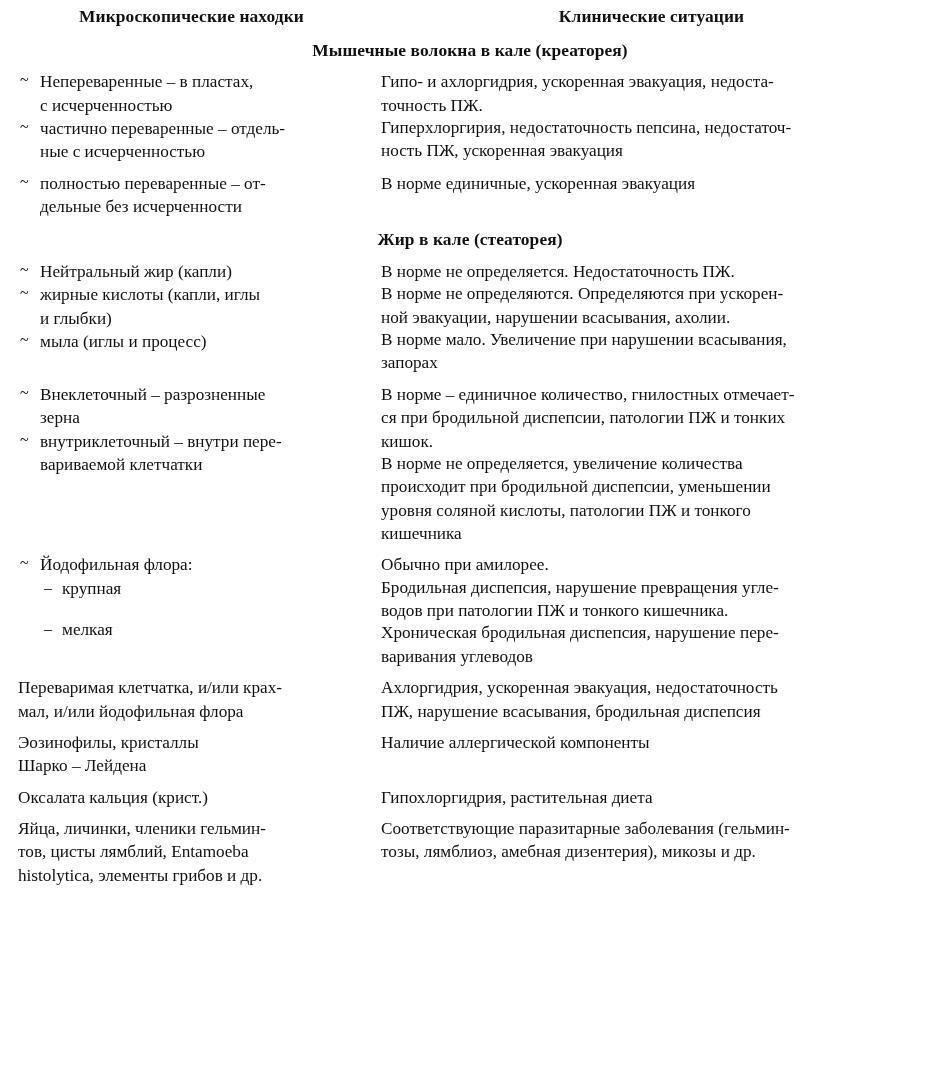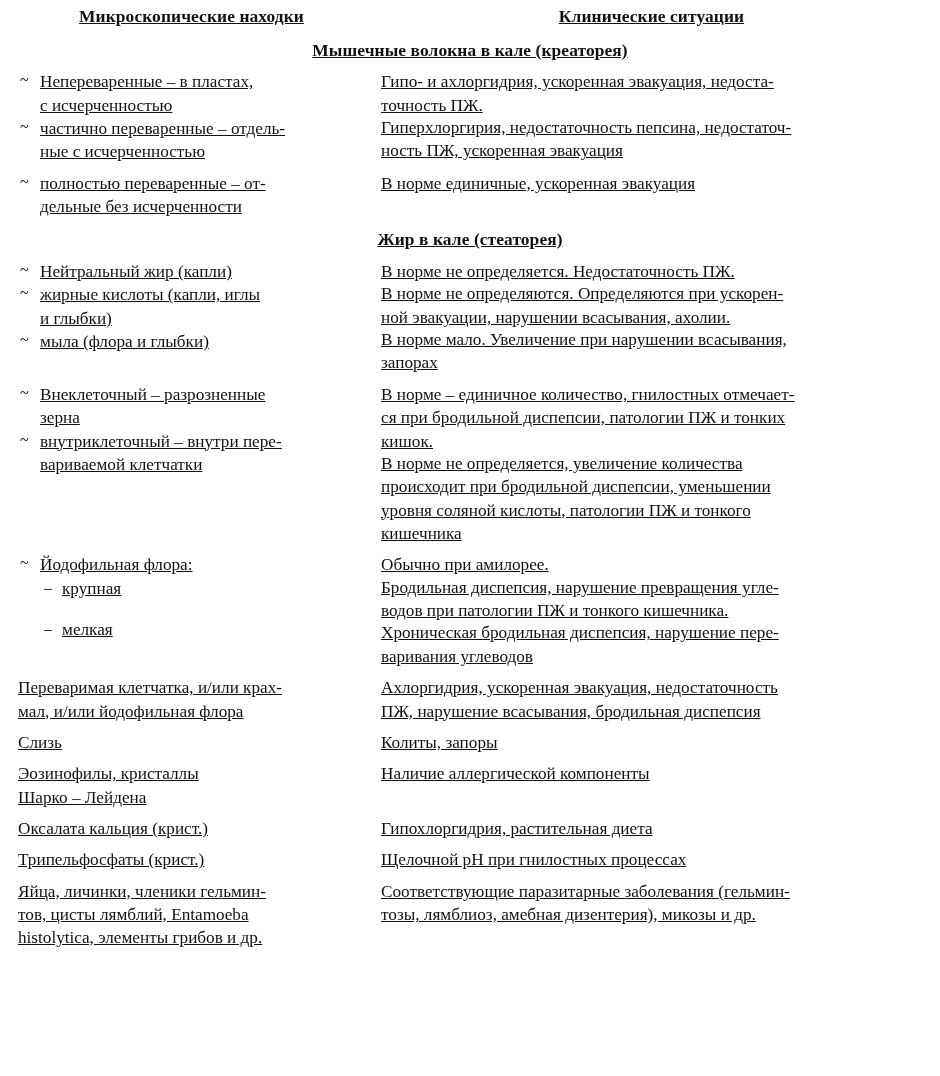--- a/index.html
+++ b/index.html
@@ -14,21 +14,20 @@
     font-family: "Liberation Serif", "DejaVu Serif", serif;
     color: #111111;
     overflow: hidden;
   }
 
   .sheet {
     width: 940px;
     height: 768px;
     position: relative;
     box-sizing: border-box;
-    text-decoration: underline;
   }
 
   table.findings {
     border-collapse: collapse;
     width: 920px;
     margin: 0 10px 0 10px;
     table-layout: fixed;
     font-size: 17.2px;
     line-height: 1.30;
   }
@@ -185,21 +184,21 @@
               <span class="tilde">~</span>
               <p class="line">Нейтральный жир (капли)</p>
             </li>
             <li>
               <span class="tilde">~</span>
               <p class="line">жирные кислоты (капли, иглы</p>
               <p class="line">и глыбки)</p>
             </li>
             <li>
               <span class="tilde">~</span>
-              <p class="line">мыла (флора и глыбки)</p>
+              <p class="line">мыла (иглы и процесс)</p>
             </li>
           </ul>
         </td>
         <td>
           <div class="para">
             <p class="line">В норме не определяется. Недостаточность ПЖ.</p>
           </div>
           <div class="para">
             <p class="line">В норме не определяются. Определяются при ускорен-</p>
             <p class="line">ной эвакуации, нарушении всасывания, ахолии.</p>
@@ -278,28 +277,20 @@
         <td class="col-left">
           <p class="line">Переваримая клетчатка, и/или крах-</p>
           <p class="line">мал, и/или йодофильная флора</p>
         </td>
         <td>
           <p class="line">Ахлоргидрия, ускоренная эвакуация, недостаточность</p>
           <p class="line">ПЖ, нарушение всасывания, бродильная диспепсия</p>
         </td>
       </tr>
 
-      <tr class="rule-med">
-        <td class="col-left">
-          <p class="line">Слизь</p>
-        </td>
-        <td>
-          <p class="line">Колиты, запоры</p>
-        </td>
-      </tr>
 
 
       <tr class="rule-med">
         <td class="col-left">
           <p class="line">Эозинофилы, кристаллы</p>
           <p class="line">Шарко – Лейдена</p>
         </td>
         <td>
           <p class="line">Наличие аллергической компоненты</p>
         </td>
@@ -308,28 +299,20 @@
 
       <tr class="rule-med">
         <td class="col-left">
           <p class="line">Оксалата кальция (крист.)</p>
         </td>
         <td>
           <p class="line">Гипохлоргидрия, растительная диета</p>
         </td>
       </tr>
 
-      <tr class="rule-med">
-        <td class="col-left">
-          <p class="line">Трипельфосфаты (крист.)</p>
-        </td>
-        <td>
-          <p class="line">Щелочной pH при гнилостных процессах</p>
-        </td>
-      </tr>
 
       <tr class="rule-med last-rule">
         <td class="col-left">
           <p class="line">Яйца, личинки, членики гельмин-</p>
           <p class="line">тов, цисты лямблий, Entamoeba</p>
           <p class="line">histolytica, элементы грибов и др.</p>
         </td>
         <td>
           <p class="line">Соответствующие паразитарные заболевания (гельмин-</p>
           <p class="line">тозы, лямблиоз, амебная дизентерия), микозы и др.</p>

